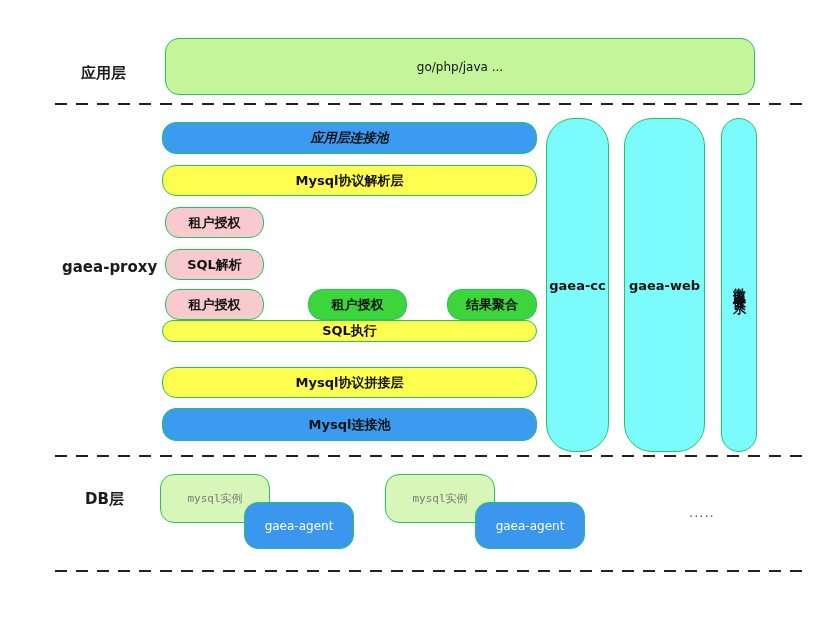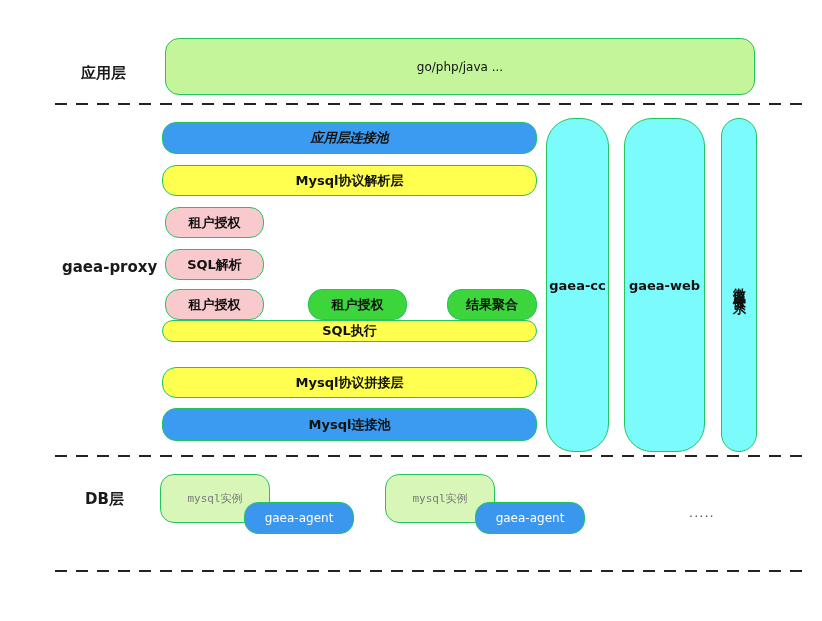--- a/index.html
+++ b/index.html
@@ -84,21 +84,21 @@
     letter-spacing: 3px;
     font-size: 13px;
     font-weight: bold;
   }
 
   
   .inst-box  { width: 110px; height: 49px; font-weight: normal; font-size: 11px;
                font-family: "DejaVu Sans Mono", "Liberation Mono", monospace; color: #7a7a7a; }
   .inst-1 { left: 143px; top: 474px; }
   .inst-2 { left: 368px; top: 474px; }
-  .agent-box { width: 110px; height: 32px; color: #ffffff; font-size: 12px; font-weight: normal; z-index: 2; }
+  .agent-box { width: 110px; height: 47px; color: #ffffff; font-size: 12px; font-weight: normal; z-index: 2; }
   .agent-1 { left: 227px; top: 502px; }
   .agent-2 { left: 458px; top: 502px; }
   .ellipsis {
     position: absolute;
     left: 672px;
     top: 505px;
     font-size: 13px;
     color: #555;
     letter-spacing: 1px;
   }

